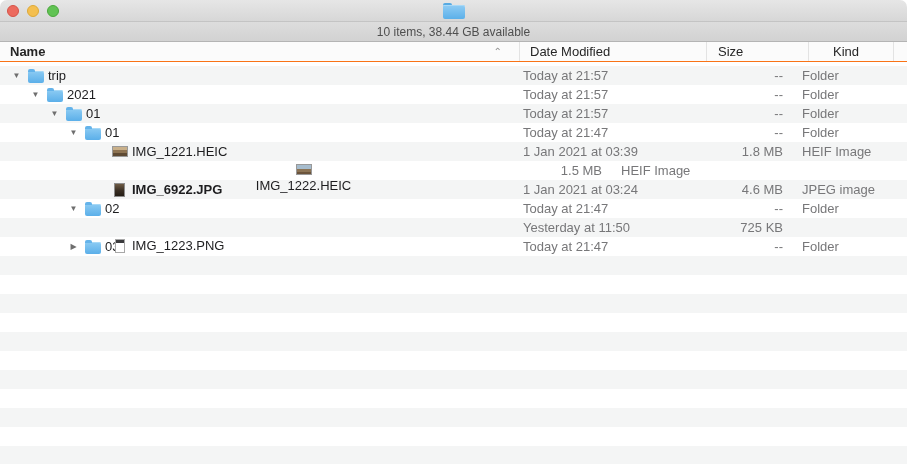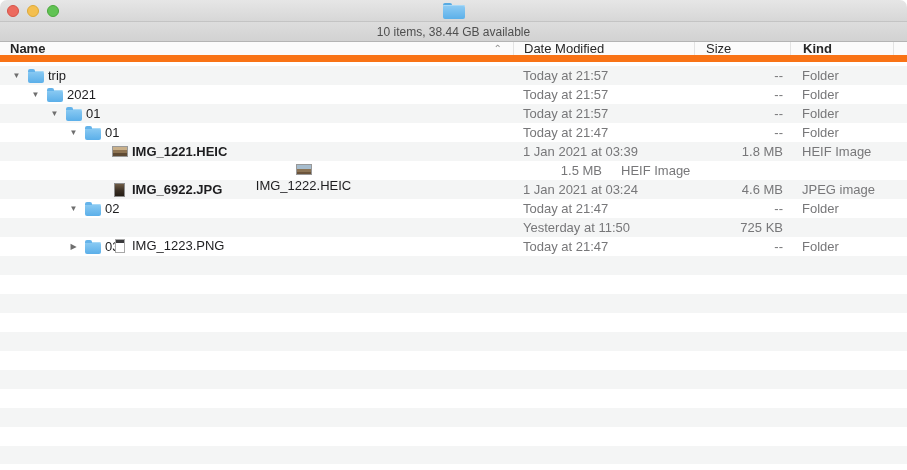--- a/index.html
+++ b/index.html
@@ -27,28 +27,28 @@
 
   
   .statusbar { height:20px; flex:0 0 20px;
                background:linear-gradient(180deg,#dddddd,#d2d2d2);
                border-bottom:1px solid #b4b4b4;
                display:flex; align-items:center; justify-content:center;
                font-size:12px; color:#4f4f4f; }
 
   
   .colheader { height:20px; flex:0 0 20px; background:#fbfbfb;
-               border-bottom:7px solid #f97316; display:flex; align-items:stretch;
-               font-size:13px; color:#262626; }
+               border-bottom:1px solid #f97316; display:flex; align-items:stretch;
+               font-size:13px; color:#262626;gap:6px; }
   .colheader .col { display:flex; align-items:center; }
   .col-name   { flex:0 0 513px; justify-content:space-between; padding-left:10px;
                 font-weight:600; }
   .col-date   { flex:0 0 181px; border-left:1px solid #e3e3e3; padding-left:10px; }
   .col-size   { flex:0 0 96px;  border-left:1px solid #e3e3e3; padding-left:11px;text-align:center; }
-  .col-kind   { flex:1 1 auto;  border-left:1px solid #e3e3e3; padding-left:12px;font-weight:bold; }
+  .col-kind   { flex:1 1 auto;  border-left:1px solid #e3e3e3; padding-left:24px; }
   .col-gutter { flex:0 0 14px;  border-left:1px solid #e3e3e3; }
   .sort-chevron { font-size:10px; color:#8c8c8c; margin-right:11px; font-weight:400; }
 
   
   .list { flex:1 1 auto; padding-top:4px; background:#ffffff; }
   .rows { height:100%;
           background:repeating-linear-gradient(180deg,
                      #f4f5f5 0px, #f4f5f5 19px, #ffffff 19px, #ffffff 38px); }
   .row { height:19px; display:flex; align-items:center; font-size:13px; color:#262626; }
   .cell-name { flex:0 0 513px; display:flex; align-items:center; overflow:hidden;
@@ -161,21 +161,21 @@
             <span class="icon-slot">
               <span class="fileicon icon-folder"></span>
             </span>
             <span class="label">01</span>
           </div>
           <div class="cell-date">Today at 21:47</div>
           <div class="cell-size">--</div>
           <div class="cell-kind">Folder</div>
         </div>
         <div class="row">
-          <div class="cell-name" style="padding-left: 94px; font-weight: bold;">
+          <div class="cell-name" style="padding-left: 94px;">
             <span class="tri hidden"></span>
             <span class="icon-slot">
               <span class="fileicon icon-photo-landscape-tan"></span>
             </span>
             <span class="label">IMG_1221.HEIC</span>
           </div>
           <div class="cell-date">1 Jan 2021 at 03:39</div>
           <div class="cell-size">1.8 MB</div>
           <div class="cell-kind">HEIF Image</div>
         </div>

